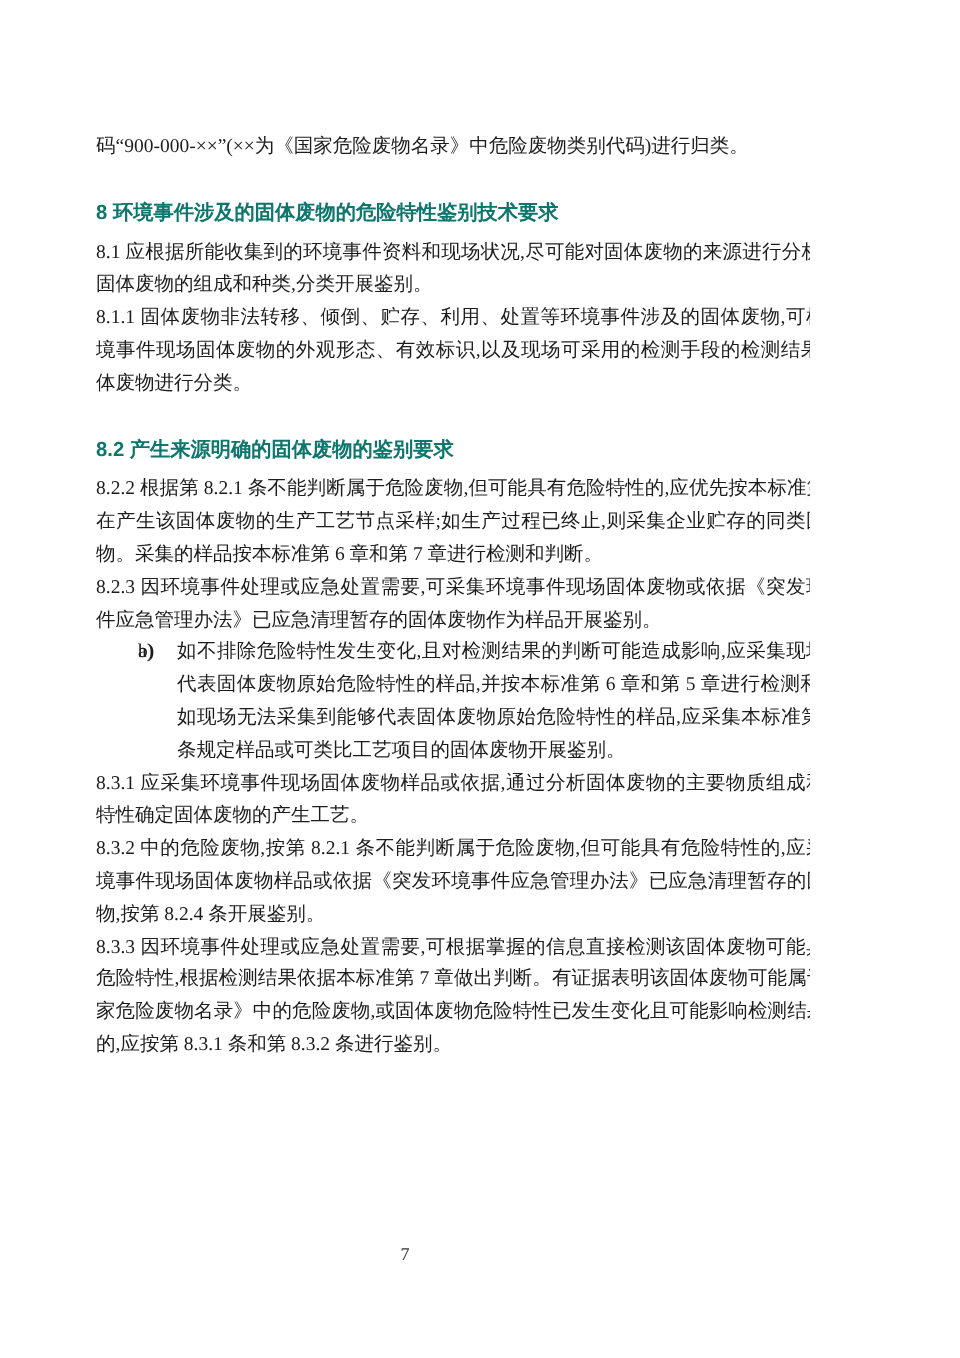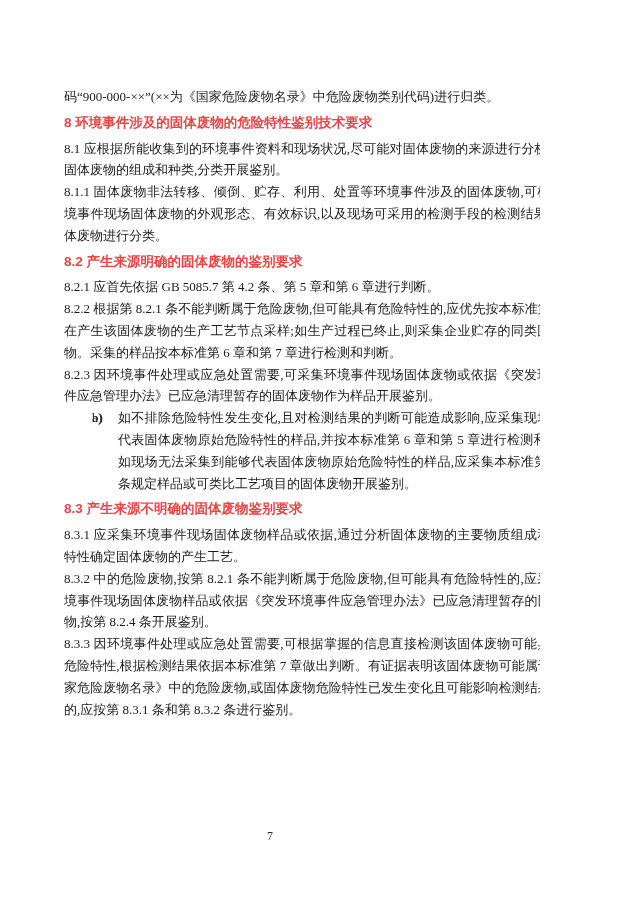--- a/index.html
+++ b/index.html
@@ -26,22 +26,22 @@
   }
   .para {
     margin: 0;
     text-align: justify;
     word-break: break-all;
   }
   .heading {
     font-family: "Liberation Sans", "DejaVu Sans", sans-serif;
     font-weight: bold;
     font-size: 13.5px;
-    color: #ef4444;
-    margin: 4px 0 4px 0;
+    color: #0f766e;
+    margin: 23px 0 4px 0;
     text-align: justify;
     word-break: break-all;
   }
   .list-item {
     position: relative;
     margin: 0;
     padding-left: 54px;
     text-align: justify;
     word-break: break-all;
   }
@@ -66,33 +66,31 @@
 <div class="page">
   <div class="content">
 
     <p class="para">码“900-000-××”(××为《国家危险废物名录》中危险废物类别代码)进行归类。</p>
 
     <h2 class="heading">8 环境事件涉及的固体废物的危险特性鉴别技术要求</h2>
     <p class="para">8.1 应根据所能收集到的环境事件资料和现场状况,尽可能对固体废物的来源进行分析,识别固体废物的组成和种类,分类开展鉴别。</p>
     <p class="para">8.1.1 固体废物非法转移、倾倒、贮存、利用、处置等环境事件涉及的固体废物,可根据环境事件现场固体废物的外观形态、有效标识,以及现场可采用的检测手段的检测结果,对固体废物进行分类。</p>
 
     <h2 class="heading">8.2 产生来源明确的固体废物的鉴别要求</h2>
-    <p class="para">8.2.1 应首先依据 GB 5085.7 第 4.2 条、第 5 章和第 6 章进行判断。</p>
     <p class="para">8.2.2 根据第 8.2.1 条不能判断属于危险废物,但可能具有危险特性的,应优先按本标准第 4 章在产生该固体废物的生产工艺节点采样;如生产过程已终止,则采集企业贮存的同类固体废物。采集的样品按本标准第 6 章和第 7 章进行检测和判断。</p>
     <p class="para">8.2.3 因环境事件处理或应急处置需要,可采集环境事件现场固体废物或依据《突发环境事件应急管理办法》已应急清理暂存的固体废物作为样品开展鉴别。</p>
 
     <div class="list-item">
       <span class="list-marker">a)</span>
     </div>
     <div class="list-item">
       <span class="list-marker">b)</span>
       <span>如不排除危险特性发生变化,且对检测结果的判断可能造成影响,应采集现场能够代表固体废物原始危险特性的样品,并按本标准第 6 章和第 5 章进行检测和判断;如现场无法采集到能够代表固体废物原始危险特性的样品,应采集本标准第 8.2.2 条规定样品或可类比工艺项目的固体废物开展鉴别。</span>
     </div>
 
-    <h2 class="heading">8.3 产生来源不明确的固体废物鉴别要求</h2>
     <p class="para">8.3.1 应采集环境事件现场固体废物样品或依据,通过分析固体废物的主要物质组成和污染特性确定固体废物的产生工艺。</p>
     <p class="para">8.3.2 中的危险废物,按第 8.2.1 条不能判断属于危险废物,但可能具有危险特性的,应采集环境事件现场固体废物样品或依据《突发环境事件应急管理办法》已应急清理暂存的固体废物,按第 8.2.4 条开展鉴别。</p>
     <p class="para">8.3.3 因环境事件处理或应急处置需要,可根据掌握的信息直接检测该固体废物可能具有的危险特性,根据检测结果依据本标准第 7 章做出判断。有证据表明该固体废物可能属于《国家危险废物名录》中的危险废物,或固体废物危险特性已发生变化且可能影响检测结果判断的,应按第 8.3.1 条和第 8.3.2 条进行鉴别。</p>
 
   </div>
 
   <div class="page-number">7</div>
 </div>
 
 </body></html>

